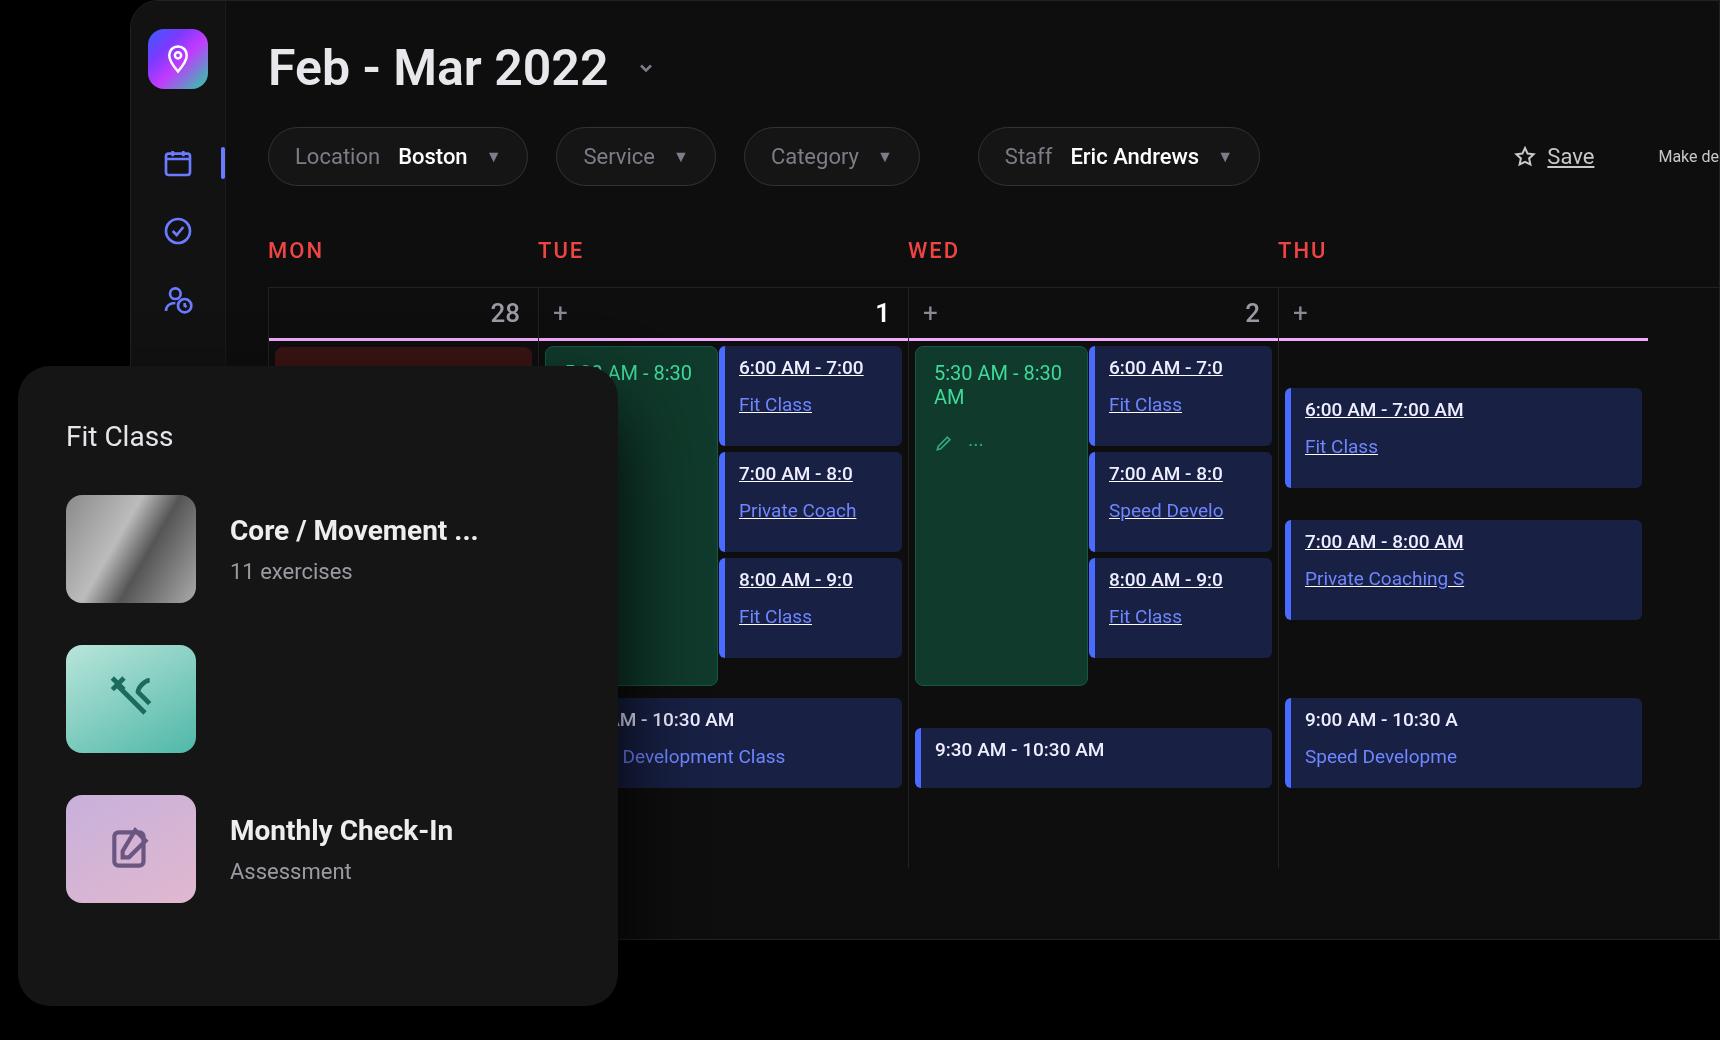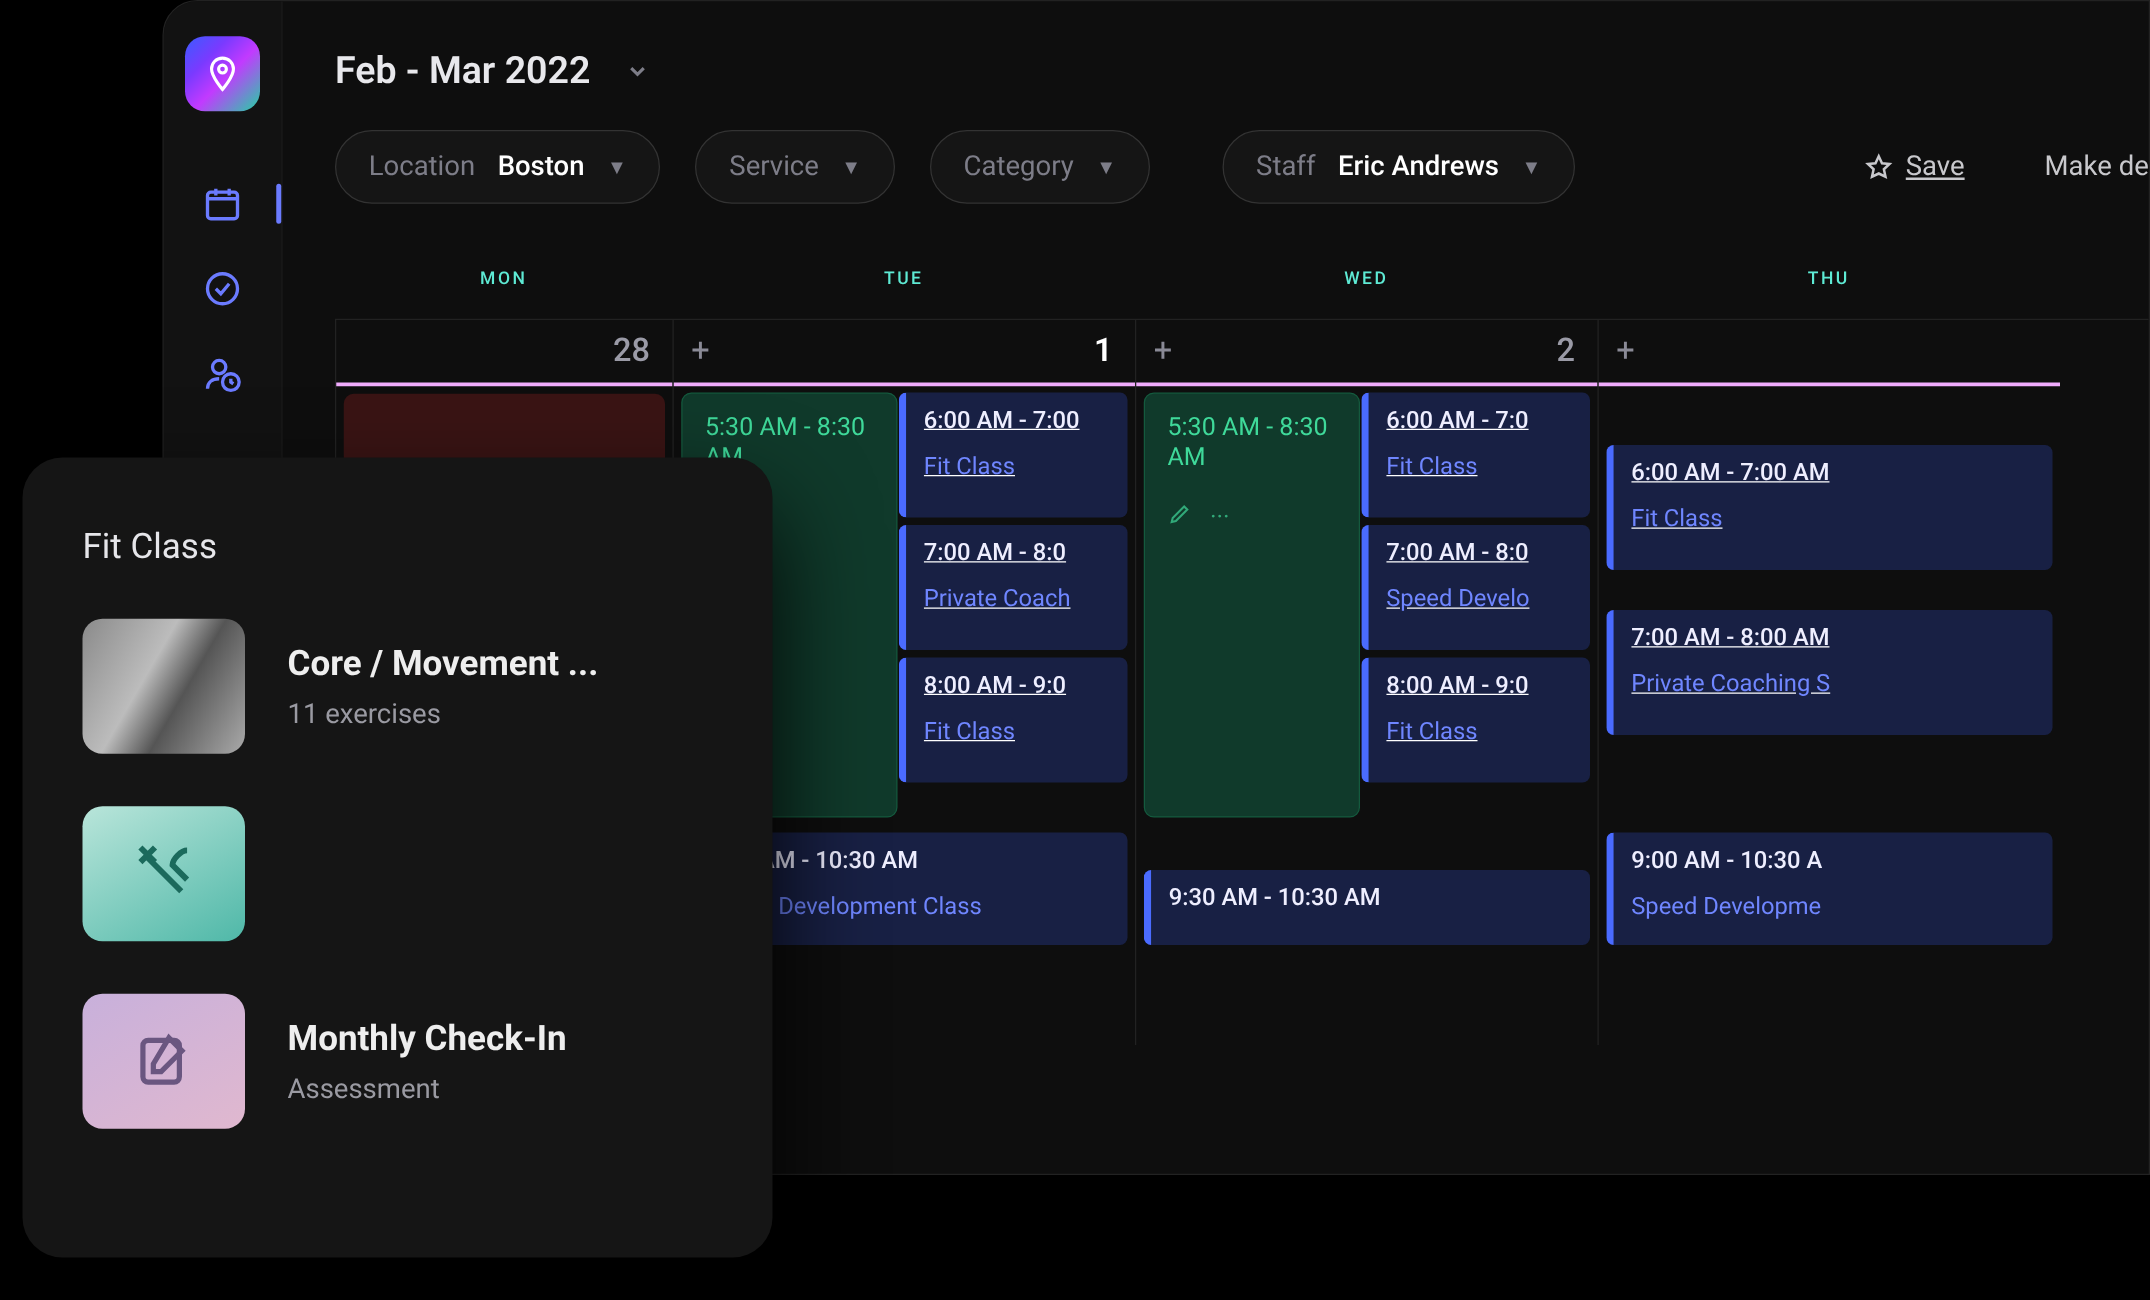--- a/index.html
+++ b/index.html
@@ -30,33 +30,33 @@
     background: linear-gradient(135deg,#3a5cff 0%,#7a3aff 30%,#c23aff 55%,#22d3a2 100%);
     display:flex; align-items:center; justify-content:center;
     margin-bottom: 40px;
   }
   .nav-item { width:100%; display:flex; justify-content:center; padding:18px 0; position:relative; }
   .nav-item.active::after{ content:""; position:absolute; right:0; top:18px; bottom:18px; width:4px; background:#6b7bff; border-radius:4px; }
   .nav-item svg { width:32px; height:32px; }
 
   .main { position:absolute; left:95px; top:0; right:0; bottom:0; padding:38px 0 0 42px; }
 
-  .date-range { display:flex; align-items:center; gap:28px; font-size:30px; font-weight:600; color:#e8e8ec; margin-bottom:30px; }
+  .date-range { display:flex; align-items:center; gap:28px; font-size:50px; font-weight:600; color:#e8e8ec; margin-bottom:30px; }
 
   .filters { display:flex; align-items:center; gap:28px; margin-bottom:40px; }
   .filter-pill { display:flex; align-items:center; gap:18px; padding:16px 26px; border:1px solid #333; border-radius:999px; color:#7d7d88; font-size:22px; cursor:pointer; background:#151515; }
   .filter-pill .value { color:#fff; font-weight:500; }
   .filter-pill .tri { font-size:16px; color:#7d7d88; }
   .save-btn { display:flex; align-items:center; gap:10px; color:#c8c8cc; font-size:22px; margin-left:auto; margin-right:36px; cursor:pointer;text-decoration:underline;}
-  .make-de { color:#c8c8cc; font-size:22px; cursor:pointer; }
+  .make-de { color:#c8c8cc; font-size:16px; cursor:pointer; }
 
   
   .cal { width:100%; }
   .day-headers { display:grid; grid-template-columns: 270px 370px 370px 370px 370px; }
-  .day-header { text-align:center; color:#5eead4; font-size:14px; letter-spacing:2px; font-weight:500; padding:12px 0 24px; }
+  .day-header { text-align:left; color:#ef4444; font-size:22px; letter-spacing:2px; font-weight:500; padding:12px 0 24px; }
   .day-row { display:grid; grid-template-columns: 270px 370px 370px 370px 370px; border-top:1px solid #222; }
   .day-cell { border-left:1px solid #222; min-height:580px; position:relative; }
   .day-numbar { display:flex; align-items:center; justify-content:space-between; padding:10px 18px 10px 14px; border-bottom:3px solid #f0abfc; }
   .day-num { color:#9a9aa6; font-size:26px; font-weight:500;}
   .day-num.white { color:#fff; font-weight:600; }
   .plus { color:#8a8a96; font-size:26px; }
 
   .ev-col { position:absolute; left:6px; right:6px; top:58px; display:flex; flex-direction:column; gap:6px;text-decoration:underline; }
   .ev-col.nested { left:180px; }
   .ev-col.full { left:6px;gap:32px; }

